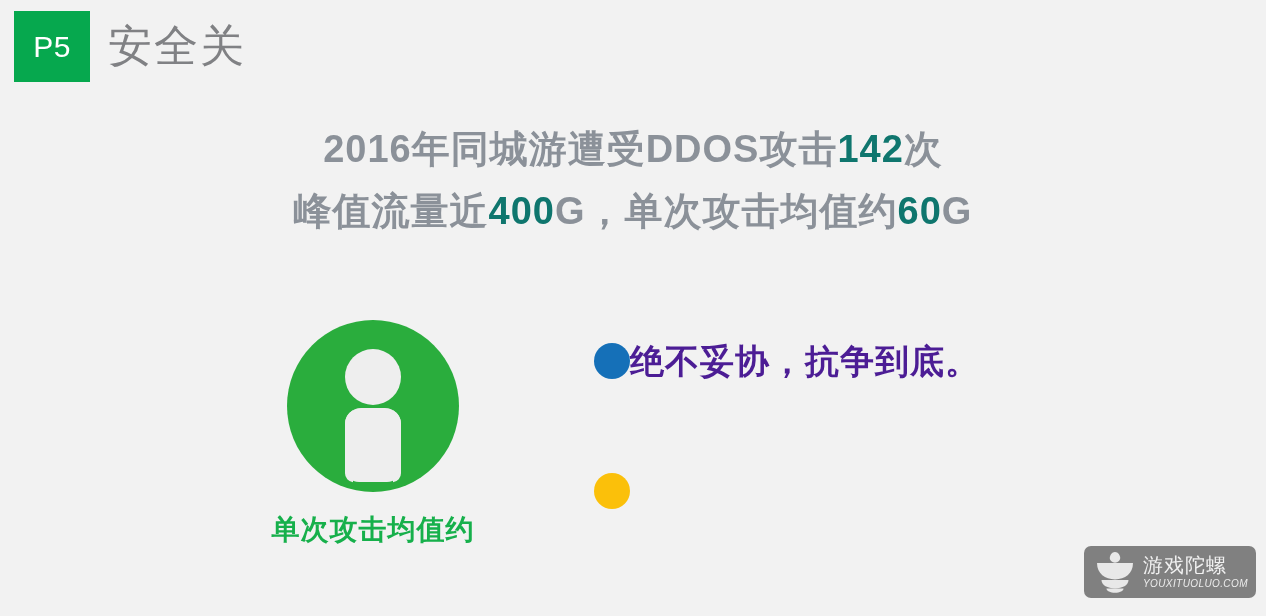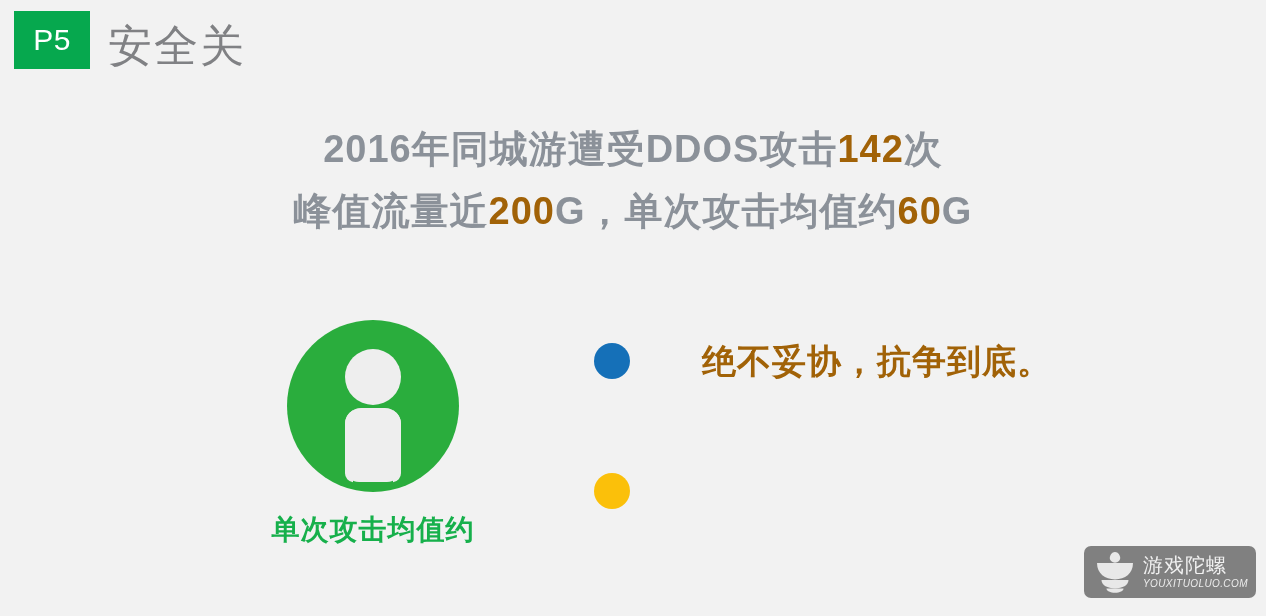--- a/index.html
+++ b/index.html
@@ -21,21 +21,21 @@
     left: 0;
     top: 0;
     width: 100%;
     height: 95px;
   }
   .page-badge {
     position: absolute;
     left: 14px;
     top: 11px;
     width: 76px;
-    height: 58px;
+    height: 71px;
     background: #06a84e;
     color: #ffffff;
     font-size: 30px;
     font-weight: 400;
     letter-spacing: 0.5px;
     display: flex;
     align-items: center;
     justify-content: center;
     line-height: 1;
   }
@@ -61,21 +61,21 @@
   }
   .headline-line {
     font-size: 38px;
     font-weight: bold;
     color: #8b9199;
     letter-spacing: 1px;
     line-height: 62px;
     white-space: nowrap;
   }
   .headline-line .hl {
-    color: #a16207;
+    color: #0f766e;
   }
 
   
   .icon-block {
     position: absolute;
     left: 255px;
     top: 320px;
     width: 236px;
     text-align: center;
   }
@@ -117,24 +117,23 @@
   .bullet-row + .bullet-row {
     margin-top: 68px;
   }
   .bullet-dot {
     width: 36px;
     height: 36px;
     border-radius: 50%;
     flex: 0 0 36px;
   }
   .bullet-text {
-    margin-left: 72px;
     font-size: 34px;
     font-weight: bold;
-    color: #a16207;
+    color: #4c1d95;
     letter-spacing: 1px;
     line-height: 44px;
     white-space: nowrap;
   }
 
   
   .watermark {
     position: absolute;
     left: 1084px;
     top: 546px;
@@ -174,21 +173,21 @@
 </head>
 <body>
 
 <div class="slide-header">
   <div class="page-badge">P5</div>
   <div class="slide-title">安全关</div>
 </div>
 
 <div class="headline">
   <div class="headline-line"><span>2016年同城游遭受DDOS攻击</span><span class="hl">142</span><span>次</span></div>
-  <div class="headline-line"><span>峰值流量近</span><span class="hl">200</span><span>G，单次攻击均值约</span><span class="hl">60</span><span>G</span></div>
+  <div class="headline-line"><span>峰值流量近</span><span class="hl">400</span><span>G，单次攻击均值约</span><span class="hl">60</span><span>G</span></div>
 </div>
 
 <div class="icon-block">
   <div class="icon-circle">
     <svg width="172" height="172" viewBox="0 0 172 172" aria-hidden="true">
       <circle cx="86" cy="57" r="28" fill="#eeeeee"></circle>
       <path d="M58 104 a16 16 0 0 1 16-16 h24 a16 16 0 0 1 16 16 v44 a14 14 0 0 1-14 14 h-28 a14 14 0 0 1-14-14 z" fill="#eeeeee"></path>
       <path d="M58 104 a16 16 0 0 1 8-13.8 v72 a9 9 0 0 1-8-9 z" fill="#eeeeee"></path>
       <path d="M114 104 a16 16 0 0 0-8-13.8 v72 a9 9 0 0 0 8-9 z" fill="#eeeeee"></path>
     </svg>

